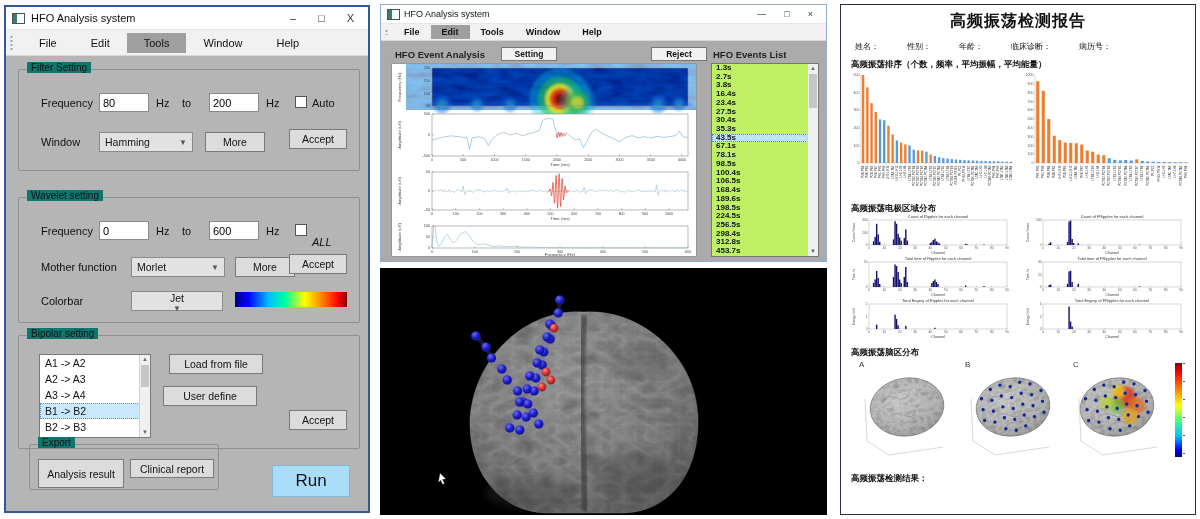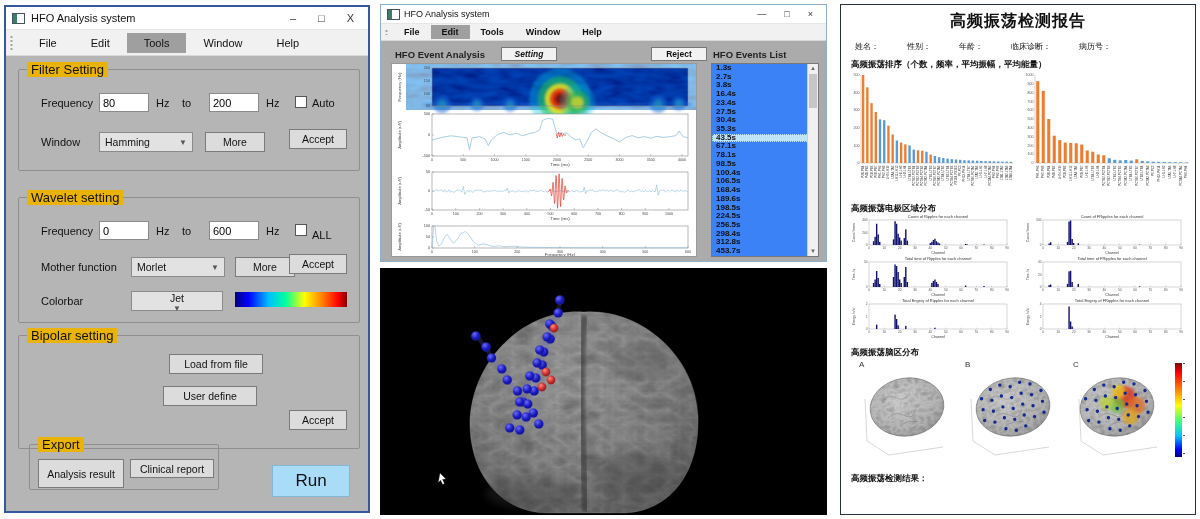--- a/index.html
+++ b/index.html
@@ -14,21 +14,21 @@
   .tsp{flex:1;}
   .wbtn{color:#333;padding:0 8px;font-size:11px;}
   .menubar{position:relative;background:#f1f1f1;display:flex;align-items:center;box-sizing:border-box;border-top:1px solid #e6e6e6;border-bottom:1px solid #d8d8d8;}
   #winL .menubar{height:27px;padding-left:16px;font-size:11px;}
   .grip{position:absolute;left:4px;top:5px;bottom:5px;width:3px;
         background-image:radial-gradient(circle,#9f9f9f 1px,transparent 1.2px);
         background-size:3px 4px;background-repeat:repeat-y;}
   .menu-item{padding:4px 17px;}
   #winL .menu-item.active{background:#9f9f9f;}
   .group{position:absolute;border:1px solid #8f8f8f;border-radius:2px;}
-  .glabel{position:absolute;top:-8px;left:8px;background:#eab308;padding:0 4px;font-size:13px;}
+  .glabel{position:absolute;top:-8px;left:8px;background:#0f766e;padding:0 4px;font-size:10px;}
   .lab{position:absolute;font-size:11px;white-space:nowrap;}
   .tin{position:absolute;height:19px;border:1px solid #8a8a8a;background:#fff;font-size:11px;
        padding:0 3px;box-sizing:border-box;font-family:inherit;outline:none;}
   .sel{position:absolute;height:20px;background:#e2e2e2;border:1px solid #8a8a8a;font-size:10.5px;
        display:flex;align-items:center;justify-content:space-between;padding:0 5px;box-sizing:border-box;}
   .chev{font-size:8px;color:#555;}
   .btn{position:absolute;height:20px;background:#dcdcdc;border:1px solid #7a7a7a;font-size:10.5px;
        display:flex;align-items:center;justify-content:center;box-sizing:border-box;}
   .cb{position:absolute;width:12px;height:12px;background:#fff;border:1px solid #555;box-sizing:border-box;}
   #bipList{position:absolute;left:20px;top:18px;width:112px;height:84px;background:#fff;border:1px solid #7a7a7a;
@@ -46,21 +46,21 @@
   #winM{left:380px;top:4px;width:447px;height:258px;border:1px solid #8fb0cc;background:#ababab;}
   #winM .tbar{height:18px;font-size:9px;gap:4px;}
   #winM .wbtn{font-size:9px;padding:0 7px;}
   #winM .menubar{height:18px;font-size:9px;padding-left:12px;}
   #winM .menu-item{padding:2px 11px;font-weight:bold;}
   #winM .menu-item.active{background:#9f9f9f;}
   .mlab{position:absolute;font-size:9.5px;font-weight:bold;color:#222;white-space:nowrap;}
   .mbtn{position:absolute;height:14px;background:#f2f2f2;border:1px solid #777;font-size:8.5px;font-weight:bold;
         display:flex;align-items:center;justify-content:center;box-sizing:border-box;}
   #plotPanel{position:absolute;left:10px;top:58px;width:306px;height:194px;background:#fff;border:1px solid #999;box-sizing:border-box;}
-  #evList{position:absolute;left:330px;top:58px;width:108px;height:194px;background:#3b82f6;border:1px solid #777;box-sizing:border-box;overflow:hidden;}
+  #evList{position:absolute;left:330px;top:58px;width:108px;height:194px;background:#bef264;border:1px solid #777;box-sizing:border-box;overflow:hidden;}
   .ev{height:8.72px;line-height:8.8px;font-size:8px;font-weight:bold;padding-left:4px;}
   .ev.selected{background:#bfe3f7;outline:1px dotted #4a90c4;outline-offset:-1px;}
   
   #blackPanel{position:absolute;left:380px;top:268px;width:447px;height:247px;background:#000;}
   
   #report{position:absolute;left:840px;top:4px;width:356px;height:511px;background:#fff;border:1px solid #27303f;box-sizing:border-box;}
   #repTitle{position:absolute;top:6px;left:0;right:0;text-align:center;font-size:16px;font-weight:bold;letter-spacing:1px;}
   #repFields{position:absolute;top:36px;left:14px;right:10px;display:flex;font-size:8px;align-items:center;}
   #repFields span{margin-right:28px;}
   .secHdr{position:absolute;left:10px;font-size:8.5px;font-weight:bold;}
@@ -159,38 +159,50 @@
 
     <div class="group" style="left:12px;top:190px;width:340px;height:124px;">
       <span class="glabel">Wavelet setting</span>
       <span class="lab" style="left:22px;top:27px;">Frequency</span>
       <input class="tin" style="left: 80px; top: 23px; width: 50px;" readonly="" value="0">
       <span class="lab" style="left:137px;top:27px;">Hz</span>
       <span class="lab" style="left:163px;top:27px;">to</span>
       <input class="tin" style="left: 190px; top: 23px; width: 50px;" readonly="" value="600">
       <span class="lab" style="left:247px;top:27px;">Hz</span>
       <span class="cb" style="left:276px;top:26px;"></span>
-      <span class="lab" style="left:293px;top:31px;">ALL</span>
+      <span class="lab" style="left:293px;top:38px;font-style:italic;">ALL</span>
       <span class="lab" style="left:22px;top:63px;">Mother function</span>
       <div class="sel" style="left:112px;top:59px;width:94px;">
         <span>Morlet</span>
         <span class="chev">▼</span>
       </div>
       <div class="btn" style="left:216px;top:59px;width:60px;">More</div>
       <div class="btn" style="right:12px;top:56px;width:58px;">Accept</div>
       <span class="lab" style="left:22px;top:97px;">Colorbar</span>
       <div class="sel" style="left:112px;top:93px;width:92px;flex-direction:column;">
         <span>Jet</span>
         <span class="chev">▼</span>
       </div>
       <div class="jetbar" style="left:216px;top:94px;width:112px;"></div>
     </div>
 
     <div class="group" style="left:12px;top:328px;width:340px;height:112px;">
       <span class="glabel">Bipolar setting</span>
+      <div id="bipList">
+        <div class="bip-row">A1 -&gt; A2</div>
+          <div class="bip-row">A2 -&gt; A3</div>
+          <div class="bip-row">A3 -&gt; A4</div>
+          <div class="bip-row selected">B1 -&gt; B2</div>
+          <div class="bip-row">B2 -&gt; B3</div>
+          <div class="sbar">
+          <span class="ar" style="top:0;">▲</span>
+          <span class="ar" style="bottom:0;">▼</span>
+          <span class="thumb" style="top:10px;height:22px;"></span>
+        </div>
+      </div>
       <div class="btn" style="left:150px;top:18px;width:94px;">Load from file</div>
       <div class="btn" style="left:144px;top:50px;width:94px;">User define</div>
       <div class="btn" style="right:12px;top:74px;width:58px;">Accept</div>
     </div>
 
     <div class="group" style="left:12px;top:437px;width:188px;height:44px;margin-left:11px;">
       <span class="glabel">Export</span>
       <div class="btn" style="left:8px;top:14px;width:86px;height:29px;">Analysis result</div>
       <div class="btn" style="left:100px;top:14px;width:84px;height:19px;">Clinical report</div>
     </div>
@@ -209,21 +221,21 @@
     </div>
     <div class="menubar">
       <span class="grip"></span>
     <span class="menu-item">File</span>
         <span class="menu-item active">Edit</span>
         <span class="menu-item">Tools</span>
         <span class="menu-item">Window</span>
         <span class="menu-item">Help</span>
       </div>
     <span class="mlab" style="left:14px;top:44px;">HFO Event Analysis</span>
-    <div class="mbtn" style="left:120px;top:42px;width:56px;font-style:italic;">Setting</div>
+    <div class="mbtn" style="left:120px;top:42px;width:56px;">Setting</div>
     <div class="mbtn" style="left:270px;top:42px;width:56px;">Reject</div>
     <span class="mlab" style="left:332px;top:44px;">HFO Events List</span>
 
     <div id="plotPanel">
       <svg id="plotSvg" width="304" height="192" viewBox="0 0 304 192">
           <rect x="40" y="4" width="256" height="38" fill="#000085"></rect>
           <rect x="40" y="4" width="256" height="38" fill="#000085" filter="url(#specNoise)"></rect>
           <ellipse cx="58.75" cy="40.733333333333334" rx="28" ry="2.2" fill="#1b64d8" opacity="0.45" filter="url(#blur2)"></ellipse>
           <ellipse cx="96.25" cy="40.22666666666667" rx="20" ry="2.2" fill="#1b64d8" opacity="0.45" filter="url(#blur2)"></ellipse>
           <ellipse cx="140" cy="40.98666666666667" rx="24" ry="2.2" fill="#1b64d8" opacity="0.45" filter="url(#blur2)"></ellipse>

